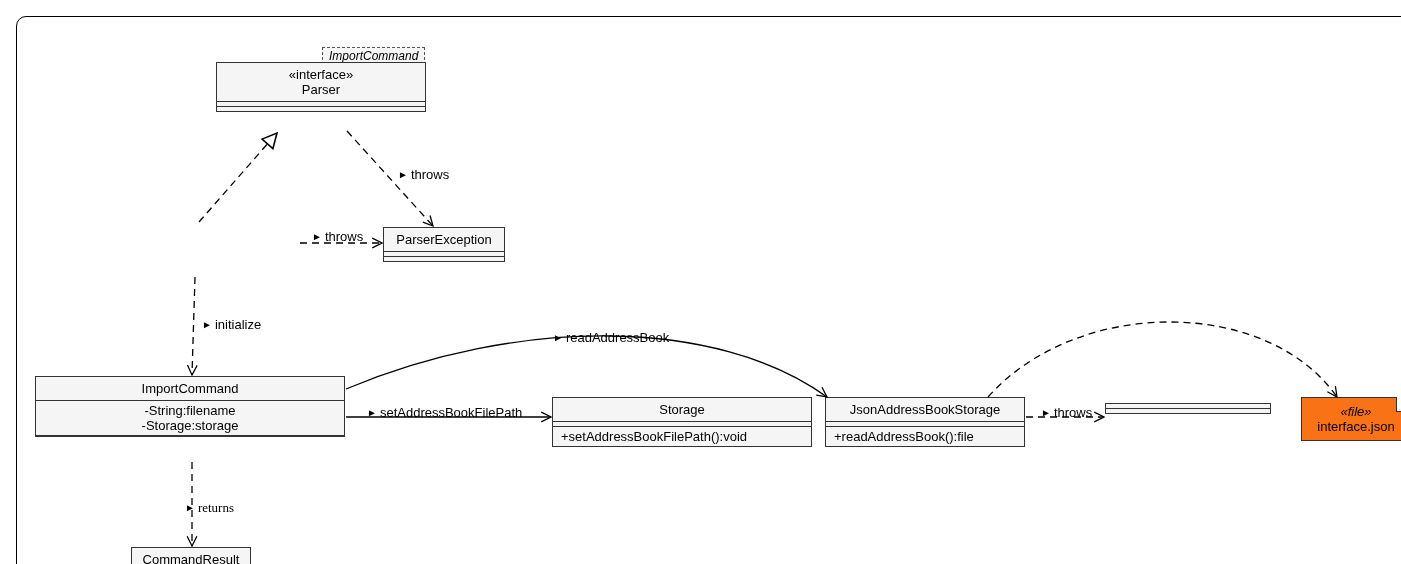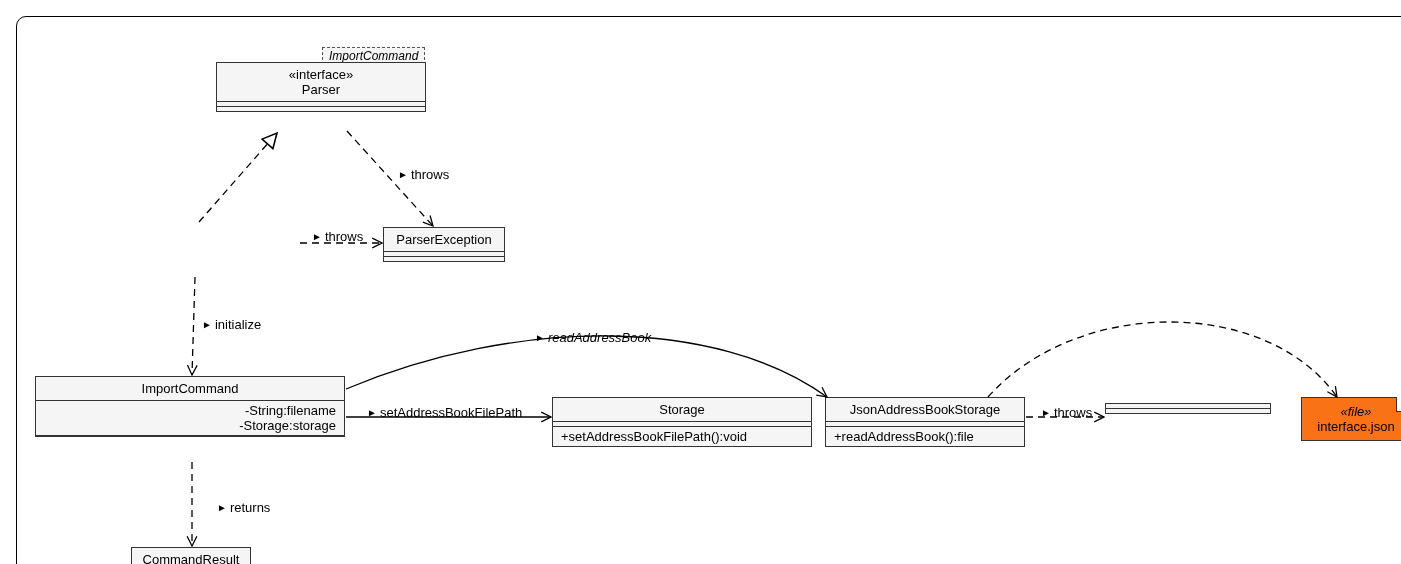--- a/index.html
+++ b/index.html
@@ -28,21 +28,21 @@
   .uml-title {
     text-align: center;
     padding: 4px 10px;
     border-bottom: 1.5px solid #333;
     white-space: nowrap;
   }
   .uml-attrs {
     border-bottom: 1.5px solid #333;
     padding: 2px 8px;
     min-height: 4px;
-    text-align: right;
+    text-align: center;
     white-space: nowrap;
   }
   .uml-methods {
     padding: 2px 8px;
     min-height: 4px;
     text-align: left;
     white-space: nowrap;
   }
   .empty-section { padding: 0; height: 4px; }
   .stereo-line { display:block; }
@@ -186,19 +186,19 @@
   </svg>
 
   <div class="label arrow-marker" style="left:381px; top:150px;">throws</div>
 
   <div class="label arrow-marker" style="left:295px; top:212px;">throws</div>
 
   <div class="label arrow-marker" style="left:185px; top:300px;">initialize</div>
 
   <div class="label arrow-marker" style="left:350px; top:388px;">setAddressBookFilePath</div>
 
-  <div class="label arrow-marker" style="left:518px; top:313px;font-style:italic;">readAddressBook</div>
+  <div class="label arrow-marker" style="left:536px; top:313px;">readAddressBook</div>
 
   <div class="label arrow-marker" style="left:1024px; top:388px;">throws</div>
 
-  <div class="label arrow-marker" style="left:200px; top:483px;">returns</div>
+  <div class="label arrow-marker" style="left:168px; top:483px;font-family:Liberation Serif, serif;">returns</div>
 
 </div>
 
 </body></html>

